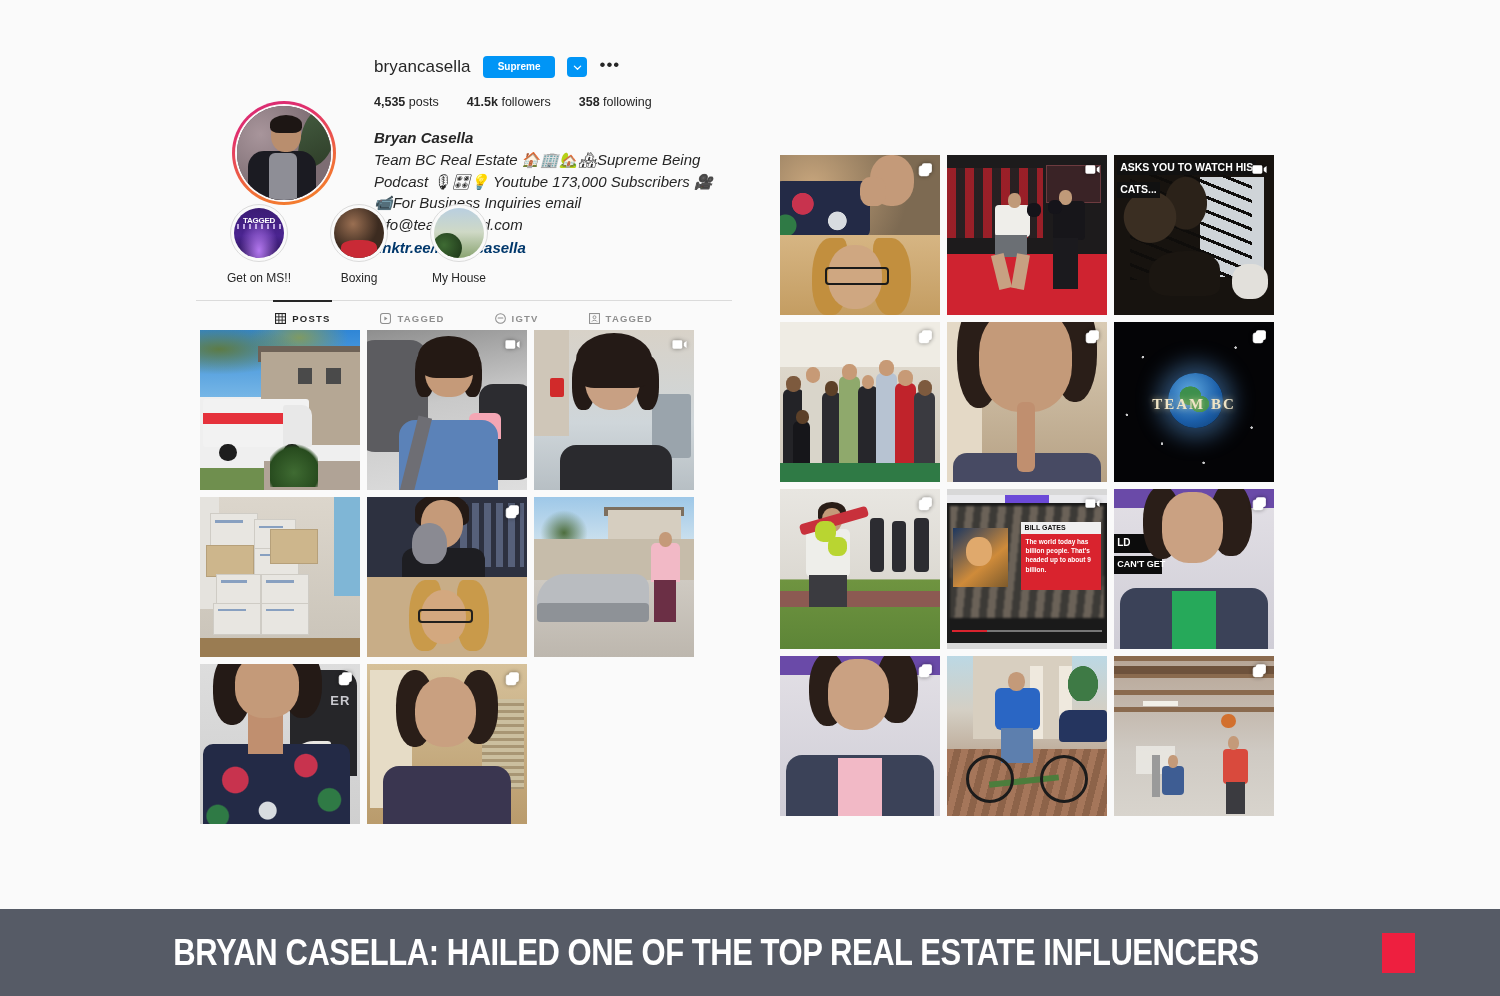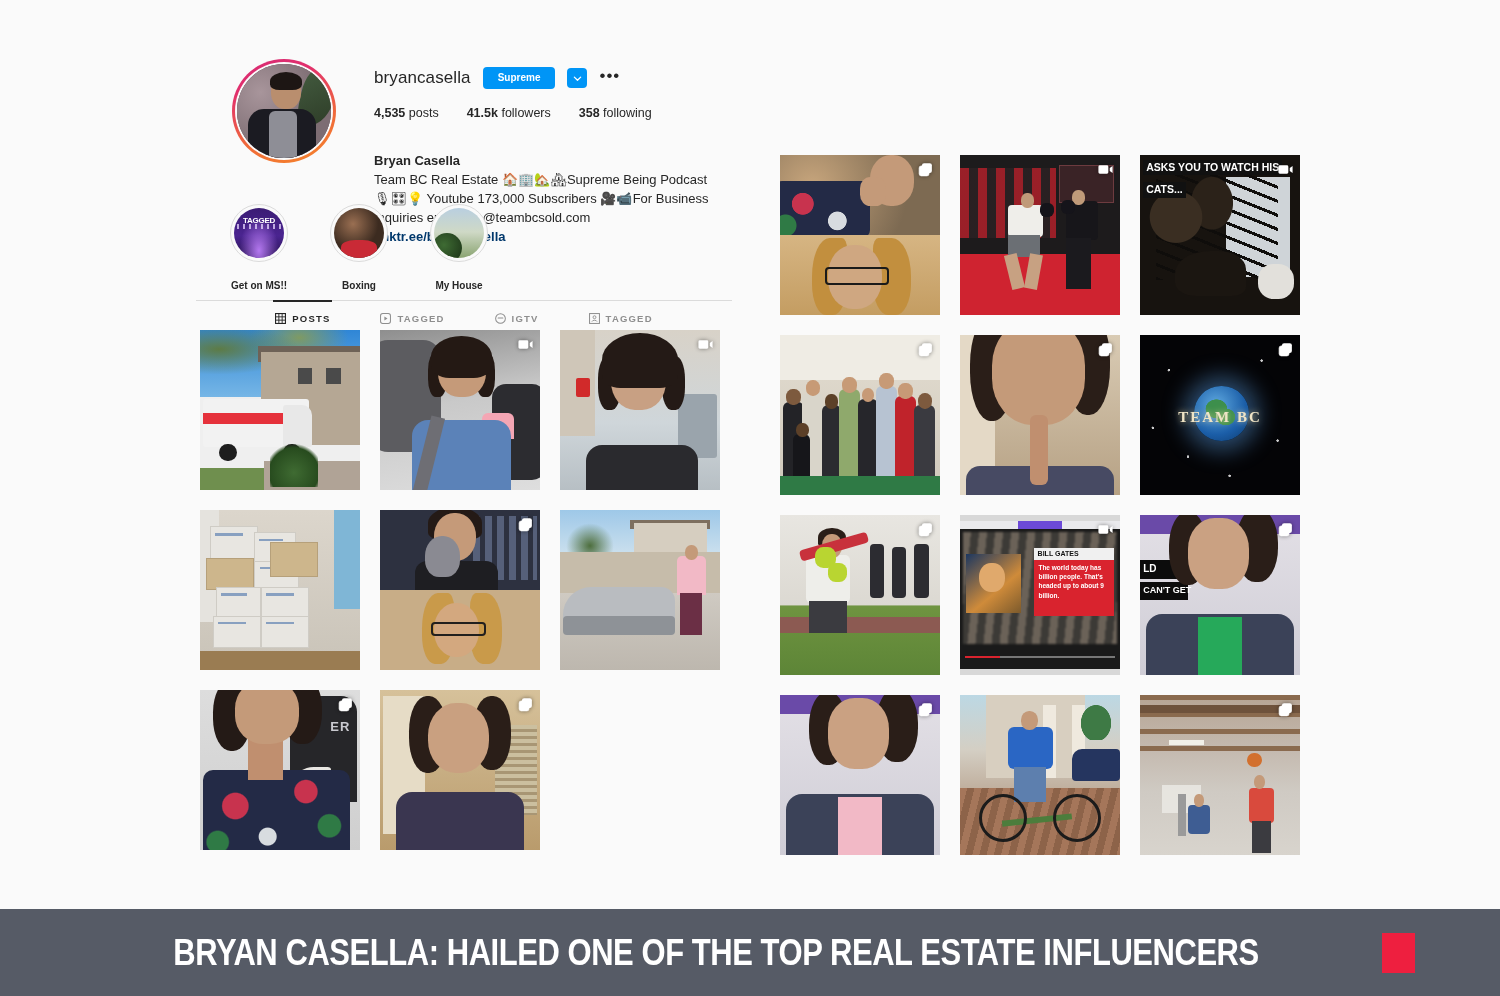--- a/index.html
+++ b/index.html
@@ -13,24 +13,24 @@
   #screen {
     position: relative;
     width: 1500px; height: 996px;
     background: #fafafa;
     overflow: hidden;
   }
 
   
   #profile-header {
     position: absolute;
-    left: 232px; top: 59px;
+    left: 232px; top: 48px;
     width: 500px;
     display: flex;
-    align-items: flex-start;
+    align-items: center;
   }
   #avatar-wrap {
     position: relative;
     width: 104px; height: 104px;
     flex: 0 0 104px;
   }
   #avatar-ring {
     position: absolute; inset: 0;
     border-radius: 50%;
     background: linear-gradient(160deg,#d62976 0%,#e1306c 25%,#f06a3a 65%,#f58529 100%);
@@ -137,25 +137,26 @@
     margin-top: 17px;
     display: flex;
     gap: 28px;
     font-size: 12.5px;
     color: #262626;
   }
   #stats-row .stat b { font-weight: bold; }
   #stats-row .stat span { font-weight: 400; }
 
   #bio {
-    margin-top: 32px;
-    font-size: 13px;
+    margin-top: 18px;
+    font-size: 15px;
     color: #262626;
     line-height: 1.45;
     max-width: 352px;
+    font-style: italic;
   }
   #bio-name { font-weight: bold; display: block; }
   #bio-category { color: #8e8e8e; display: block; }
   #bio-text { display: block; }
   #bio-link {
     display: block;
     color: #00376b;
     font-weight: bold;
     text-decoration: none;
     margin-top: 1px;
@@ -215,23 +216,23 @@
   .hl-house {
     background: linear-gradient(180deg,#b9cfe0 0%,#cfd9c6 48%,#8aa471 100%);
   }
   .hl-house::after {
     content:"";
     position:absolute; left:-5%; bottom:-10%; width:60%; height:60%;
     background: radial-gradient(circle at 40% 40%, #3e6b33 0%, #24401e 70%);
     border-radius:50%;
   }
   .highlight-label {
-    margin-top: 18px;
-    font-size: 10px;
-    font-weight: bold;
+    margin-top: 9px;
+    font-size: 12px;
+    font-weight: normal;
     color: #262626;
   }
 
   
   #tabs-wrap {
     position: absolute;
     left: 196px; top: 300px;
     width: 536px;
     border-top: 1px solid #dbdbdb;
   }
@@ -259,21 +260,21 @@
     height: 1.5px;
     background: #262626;
   }
   .tab svg { display: block; }
 
   
   .grid {
     position: absolute;
     display: grid;
     grid-template-columns: repeat(3, 160px);
-    gap: 20px;
+    gap: 7px;
   }
   #grid-left  { left: 200px; top: 330px; }
   #grid-right { left: 780px; top: 155px; }
 
   .cell {
     position: relative;
     width: 160px; height: 160px;
     overflow: hidden;
     background: #efefef;
     cursor: pointer;

